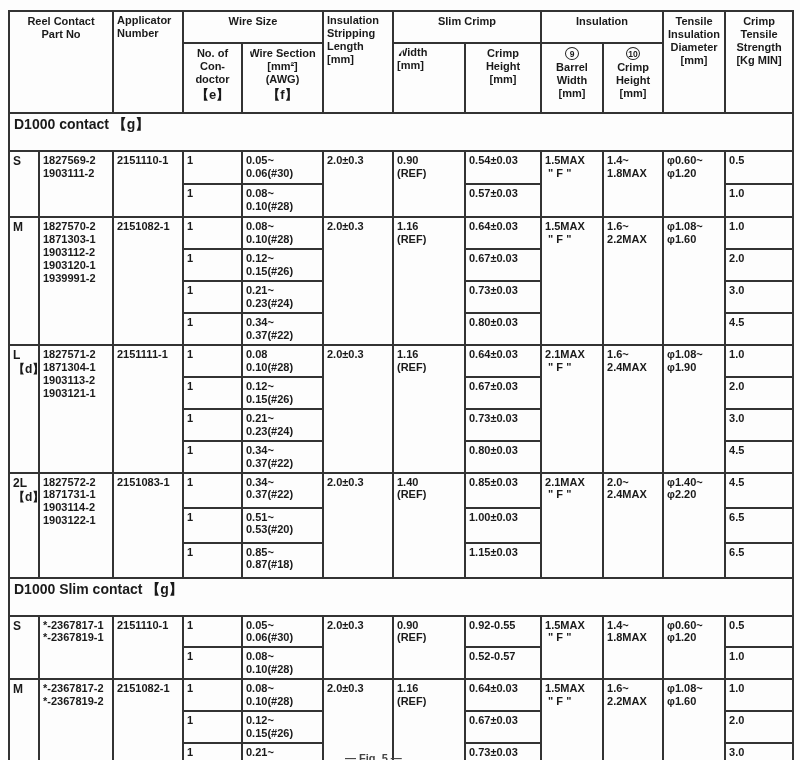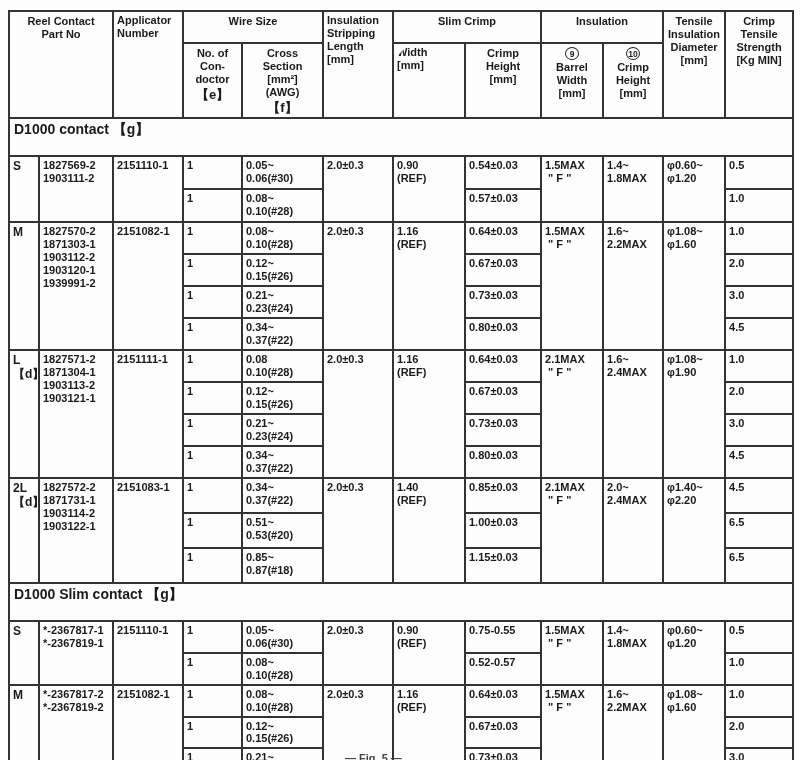--- a/index.html
+++ b/index.html
@@ -81,21 +81,21 @@
 [mm]</th>
     <th class="hc" rowspan="2">Crimp
 Tensile
 Strength
 [Kg MIN]</th>
   </tr>
   <tr class="hr2">
     <th class="hc"><span>No. of
 Con-
 doctor</span><span class="lent">【e】</span></th>
-    <th class="hc"><span>Cross Section
+    <th class="hc"><span>Wire Section
 [mm²]
 (AWG)</span><span class="lent">【f】</span></th>
     <th class="hl">Width
 [mm]</th>
     <th class="hc">Crimp Height
 [mm]</th>
     <th class="hc"><span class="circ">9</span><span>Barrel Width
 [mm]</span></th>
     <th class="hc"><span class="circ">10</span><span>Crimp
 Height
@@ -270,21 +270,21 @@
     <td class="size" rowspan="2">S</td>
     <td rowspan="2">*-2367817-1
 *-2367819-1</td>
     <td rowspan="2">2151110-1</td>
     <td>1</td>
     <td>0.05~
 0.06(#30)</td>
     <td rowspan="2">2.0±0.3</td>
     <td rowspan="2">0.90
 (REF)</td>
-    <td>0.75-0.55</td>
+    <td>0.92-0.55</td>
     <td rowspan="2">1.5MAX
  " F "</td>
     <td rowspan="2">1.4~
 1.8MAX</td>
     <td rowspan="2">φ0.60~
 φ1.20</td>
     <td>0.5</td>
   </tr>
   <tr class="r29">
     <td>1</td>

